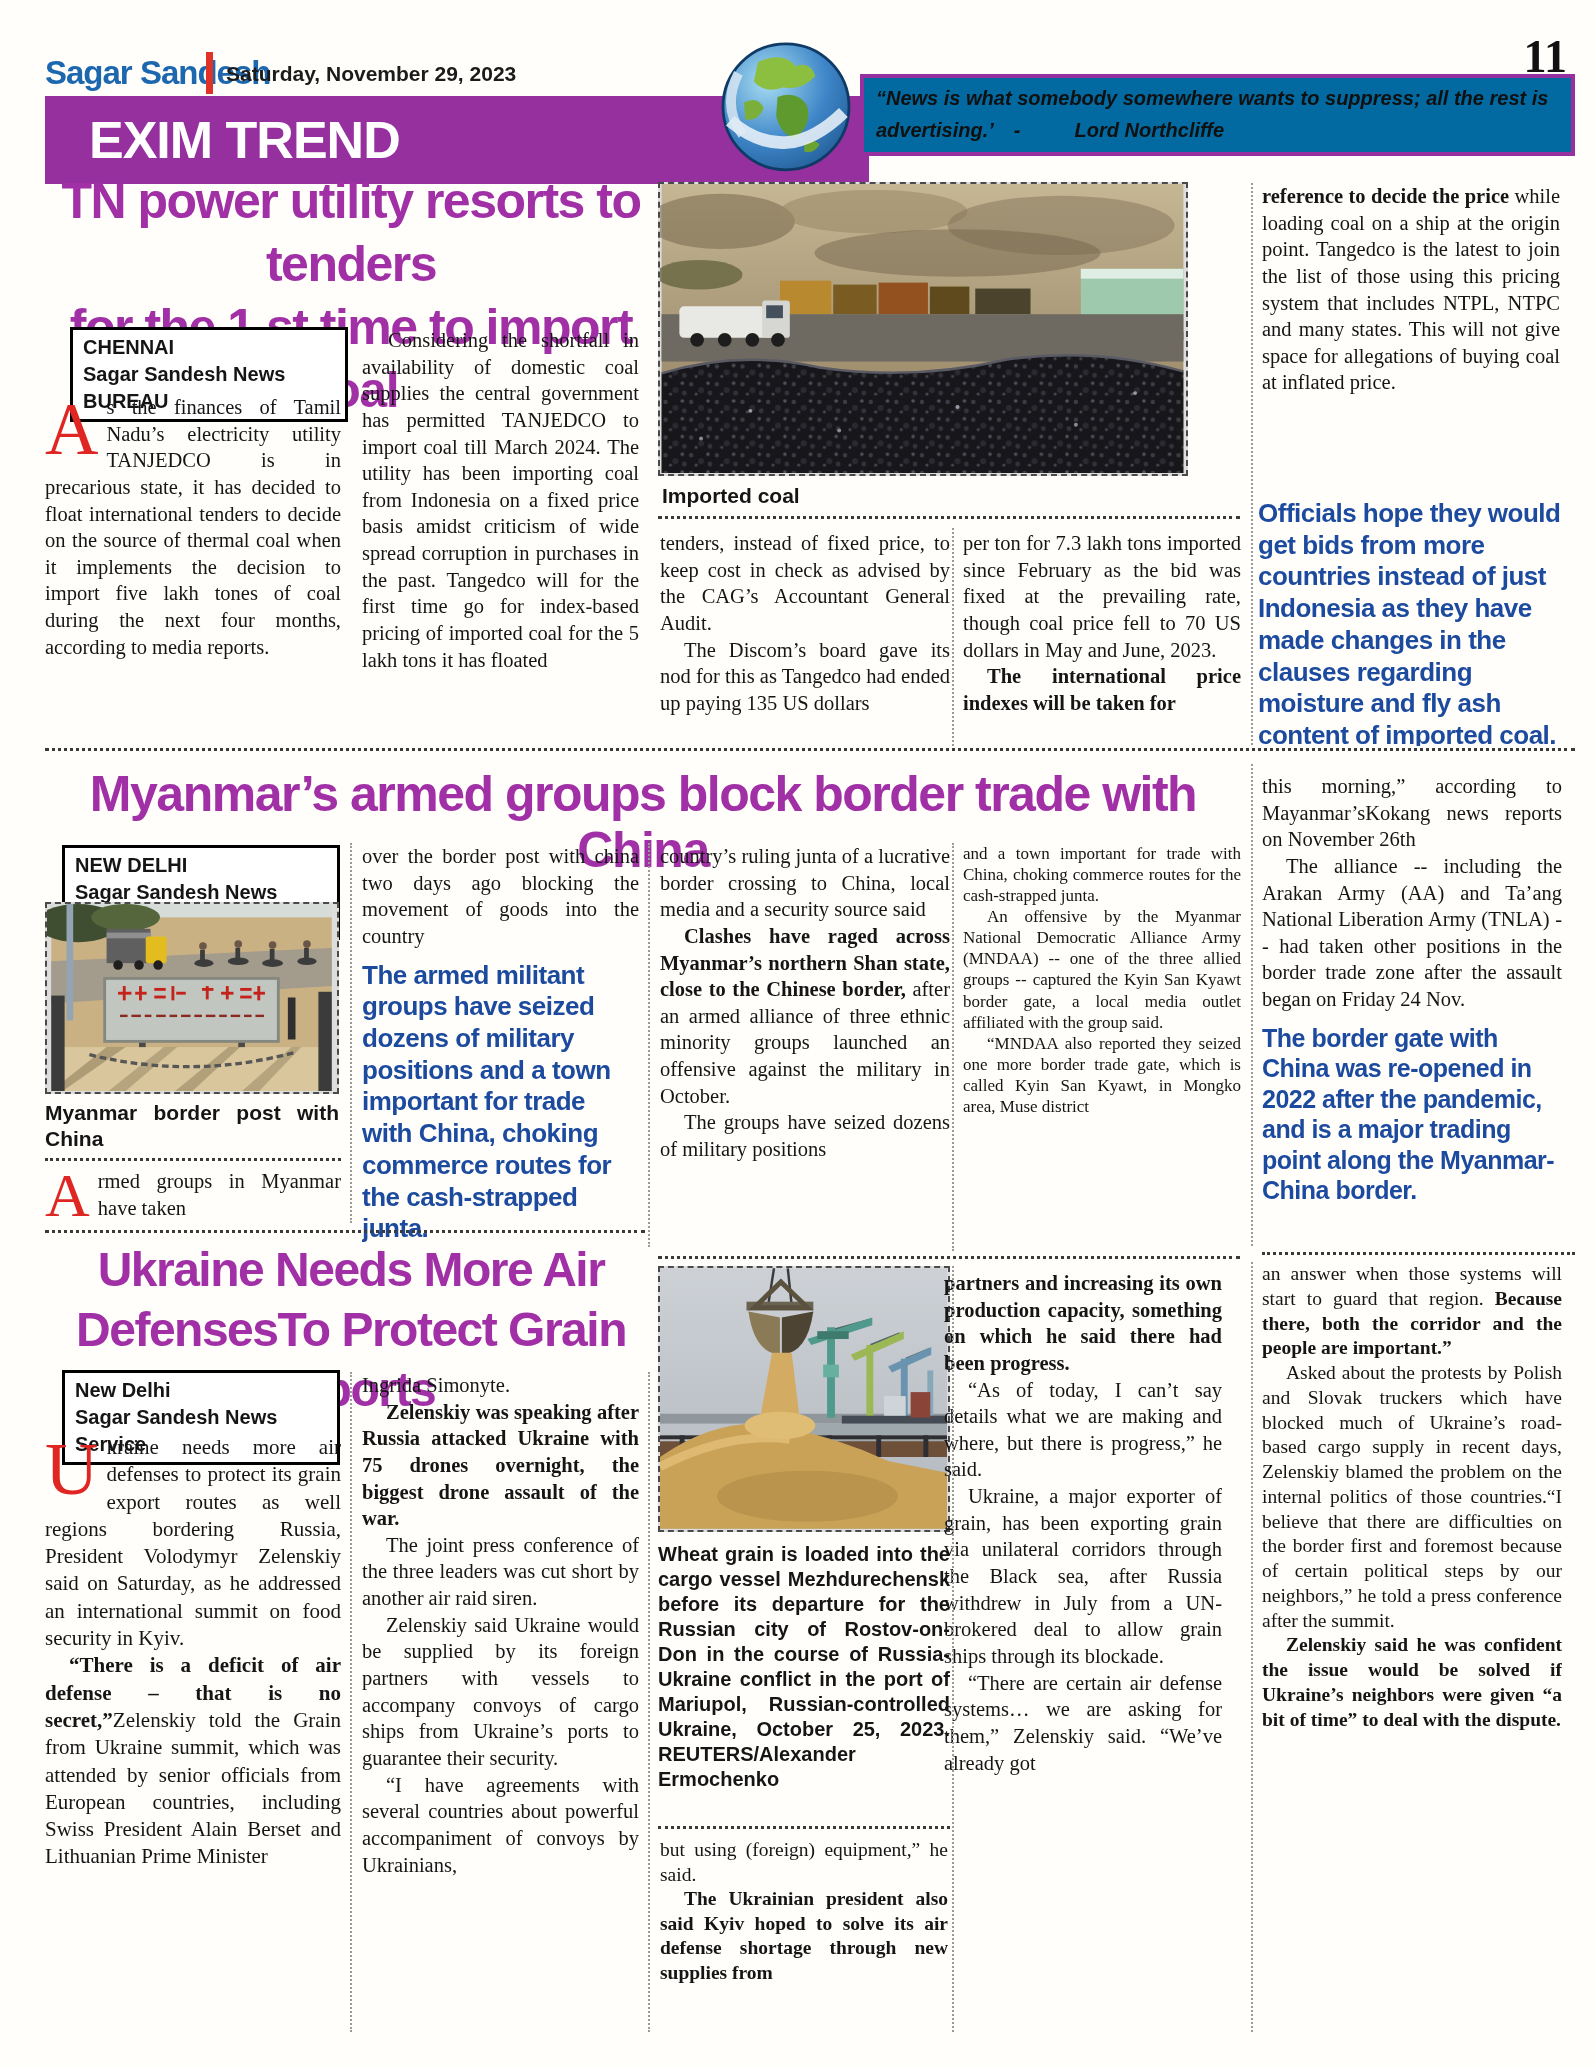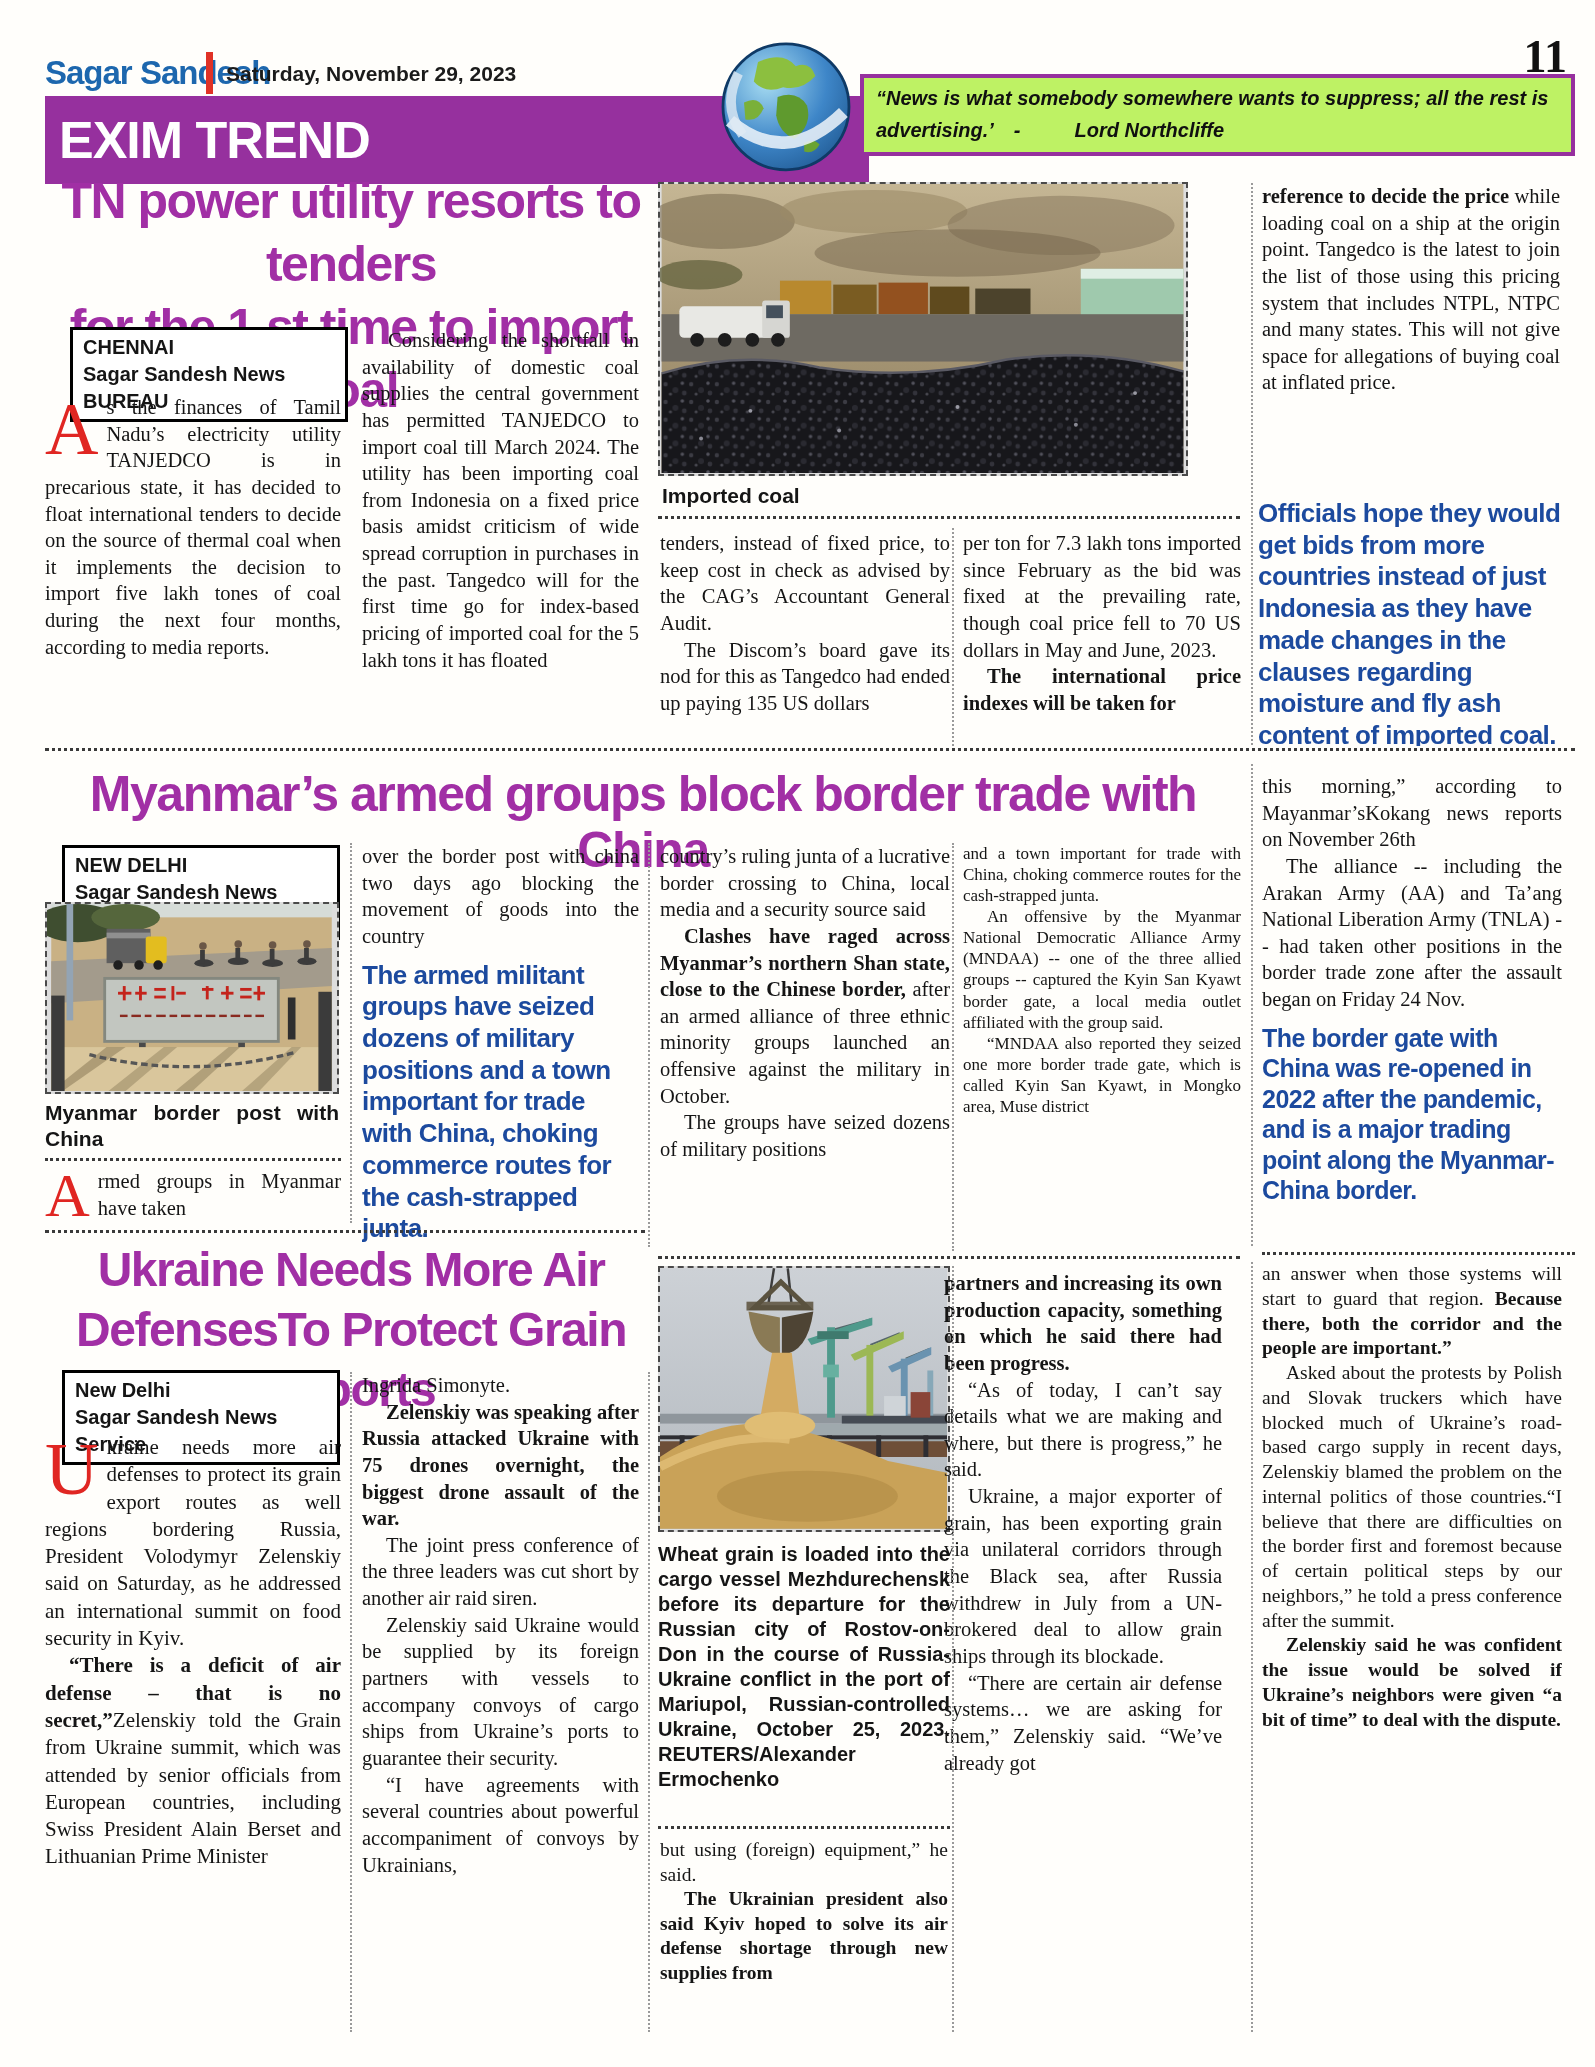--- a/index.html
+++ b/index.html
@@ -7,24 +7,24 @@
   .page{position:relative;width:1595px;height:2067px;background:#fffefb;margin:0 auto;
         font-family:"Liberation Serif", serif;color:#151515;overflow:hidden;}
   .abs{position:absolute;}
 
   
   .logo{font-family:"Liberation Sans",sans-serif;font-weight:800;font-size:33px;
         color:#1d67ae;letter-spacing:-1px;}
   .redbar{width:7px;height:42px;background:#e03226;}
   .date{font-family:"Liberation Sans",sans-serif;font-weight:700;font-size:21px;color:#1b1b1b;}
   .pagenum{font-family:"Liberation Serif",serif;font-weight:700;font-size:46px;color:#111;}
-  .band{background:#96309e;}
+  .band{background:#96309e;padding-left:30px;}
   .sectitle{font-family:"Liberation Sans",sans-serif;font-weight:700;font-size:52px;
             color:#fff;letter-spacing:-1px;line-height:88px;white-space:nowrap;}
-  .quotebox{background:#bef264;border:4px solid #96309e;padding:4px 12px;
+  .quotebox{background:#0369a1;border:4px solid #96309e;padding:4px 12px;
             font-family:"Liberation Sans",sans-serif;font-weight:700;font-style:italic;
             font-size:20px;line-height:1.6;color:#101010;}
   .qauthor{margin-left:34px;}
   .qdash{margin:0 20px;}
 
   
   .headline{font-family:"Liberation Sans",sans-serif;font-weight:700;color:#a12fa5;
             text-align:center;letter-spacing:-1.5px;}
   .h-coal{font-size:50px;line-height:63px;}
   .h-mya{font-size:50px;line-height:56px;}

